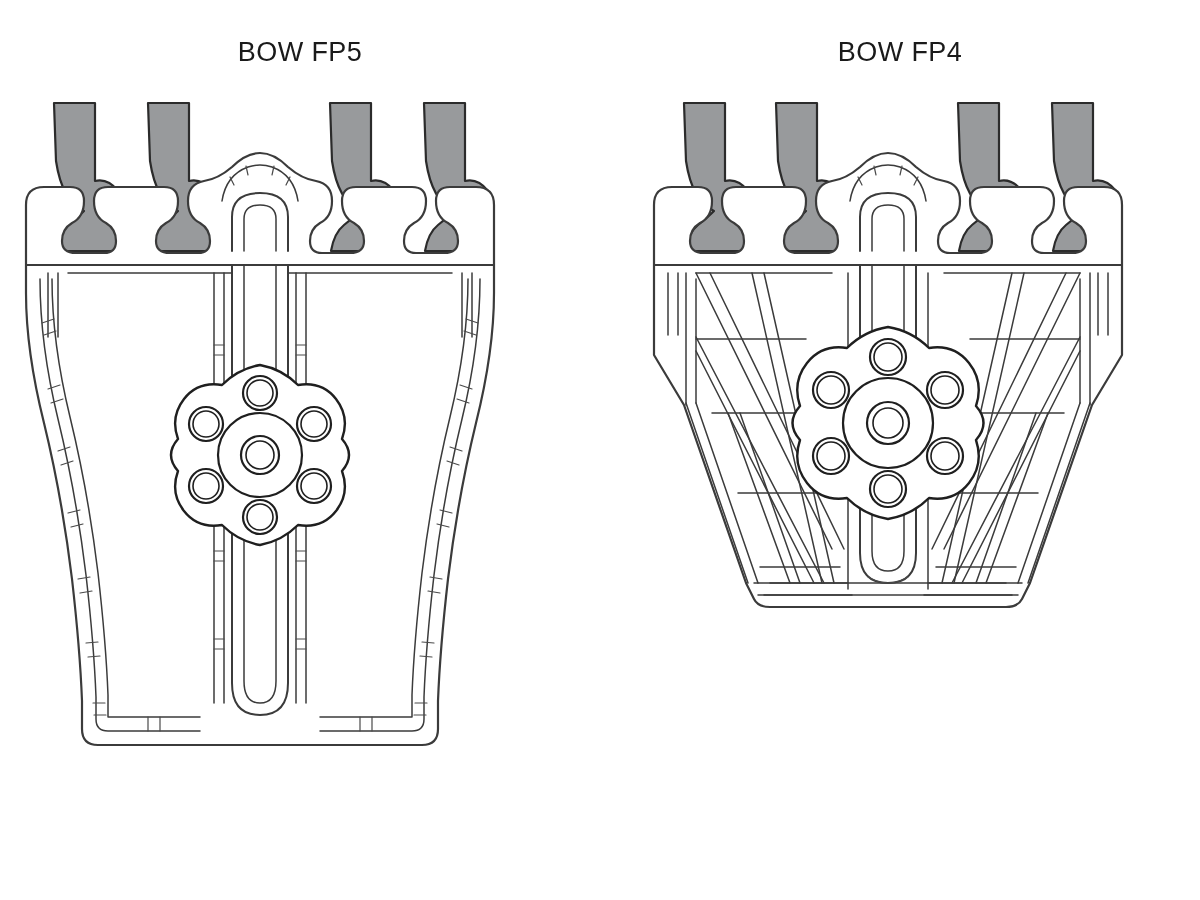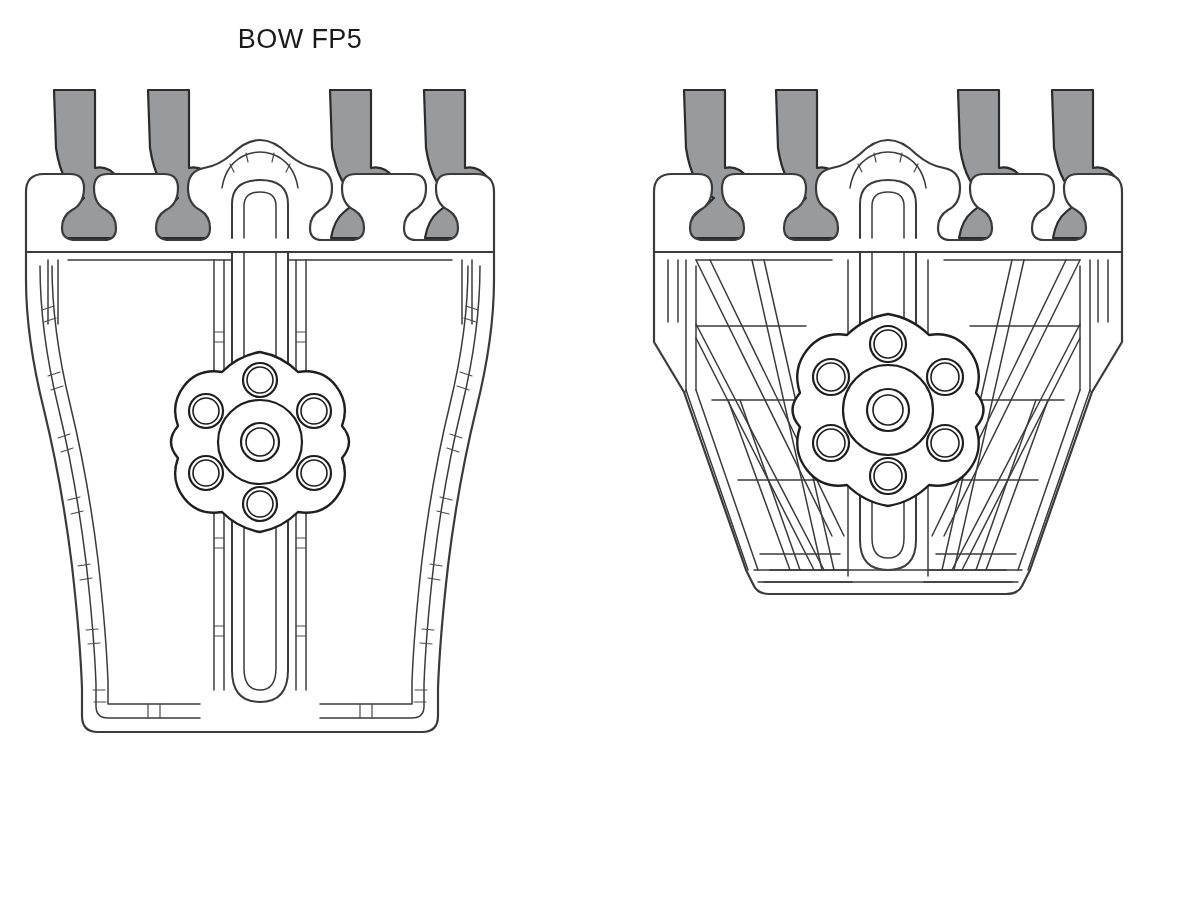--- a/index.html
+++ b/index.html
@@ -14,21 +14,21 @@
     overflow: hidden;
   }
   #stage {
     position: relative;
     width: 1200px;
     height: 900px;
     background: #ffffff;
   }
   .figure {
     position: absolute;
-    top: 0;
+    top: 13px;
     height: 748px;
   }
   #figure-fp5 { left: 0px;   width: 600px; }
   #figure-fp4 { left: 600px; width: 600px; }
 
   .fig-title {
     position: absolute;
     top: 24px;
     left: 0;
     width: 100%;
@@ -271,20 +271,21 @@
           <circle class="hub-ring" cx="-54" cy="-31" r="17"></circle>
             <circle class="hub-ring-in" cx="-54" cy="-31" r="13"></circle>
         </g>
       </g>
 
     </svg>
   </div>
 
   <div class="figure" id="figure-fp4">
 
+    <div class="fig-title">BOW FP4</div>
 
     <svg class="fig-canvas" viewBox="0 0 600 760">
 
       <g>
         <path class="tooth" d="M 84 20 L 125 20 L 125 98 Q 138 95 148 108 Q 156 120 153 140 L 153 168 L 85 168 Q 88 150 98 142 Q 108 134 114 128 Q 92 118 86 78 Z"></path>
         <path class="tooth" d="M 176 20 L 217 20 L 217 98 Q 230 95 240 108 Q 248 120 245 140 L 245 168 L 177 168 Q 180 150 190 142 Q 200 134 206 128 Q 184 118 178 78 Z"></path>
         <path class="tooth" d="M 358 20 L 399 20 L 399 98 Q 412 95 422 108 Q 430 120 427 140 L 427 168 L 359 168 Q 362 150 372 142 Q 382 134 388 128 Q 366 118 360 78 Z"></path>
         <path class="tooth" d="M 452 20 L 493 20 L 493 98 Q 506 95 516 108 Q 524 120 521 140 L 521 168 L 453 168 Q 456 150 466 142 Q 476 134 482 128 Q 460 118 454 78 Z"></path>
       </g>
 

